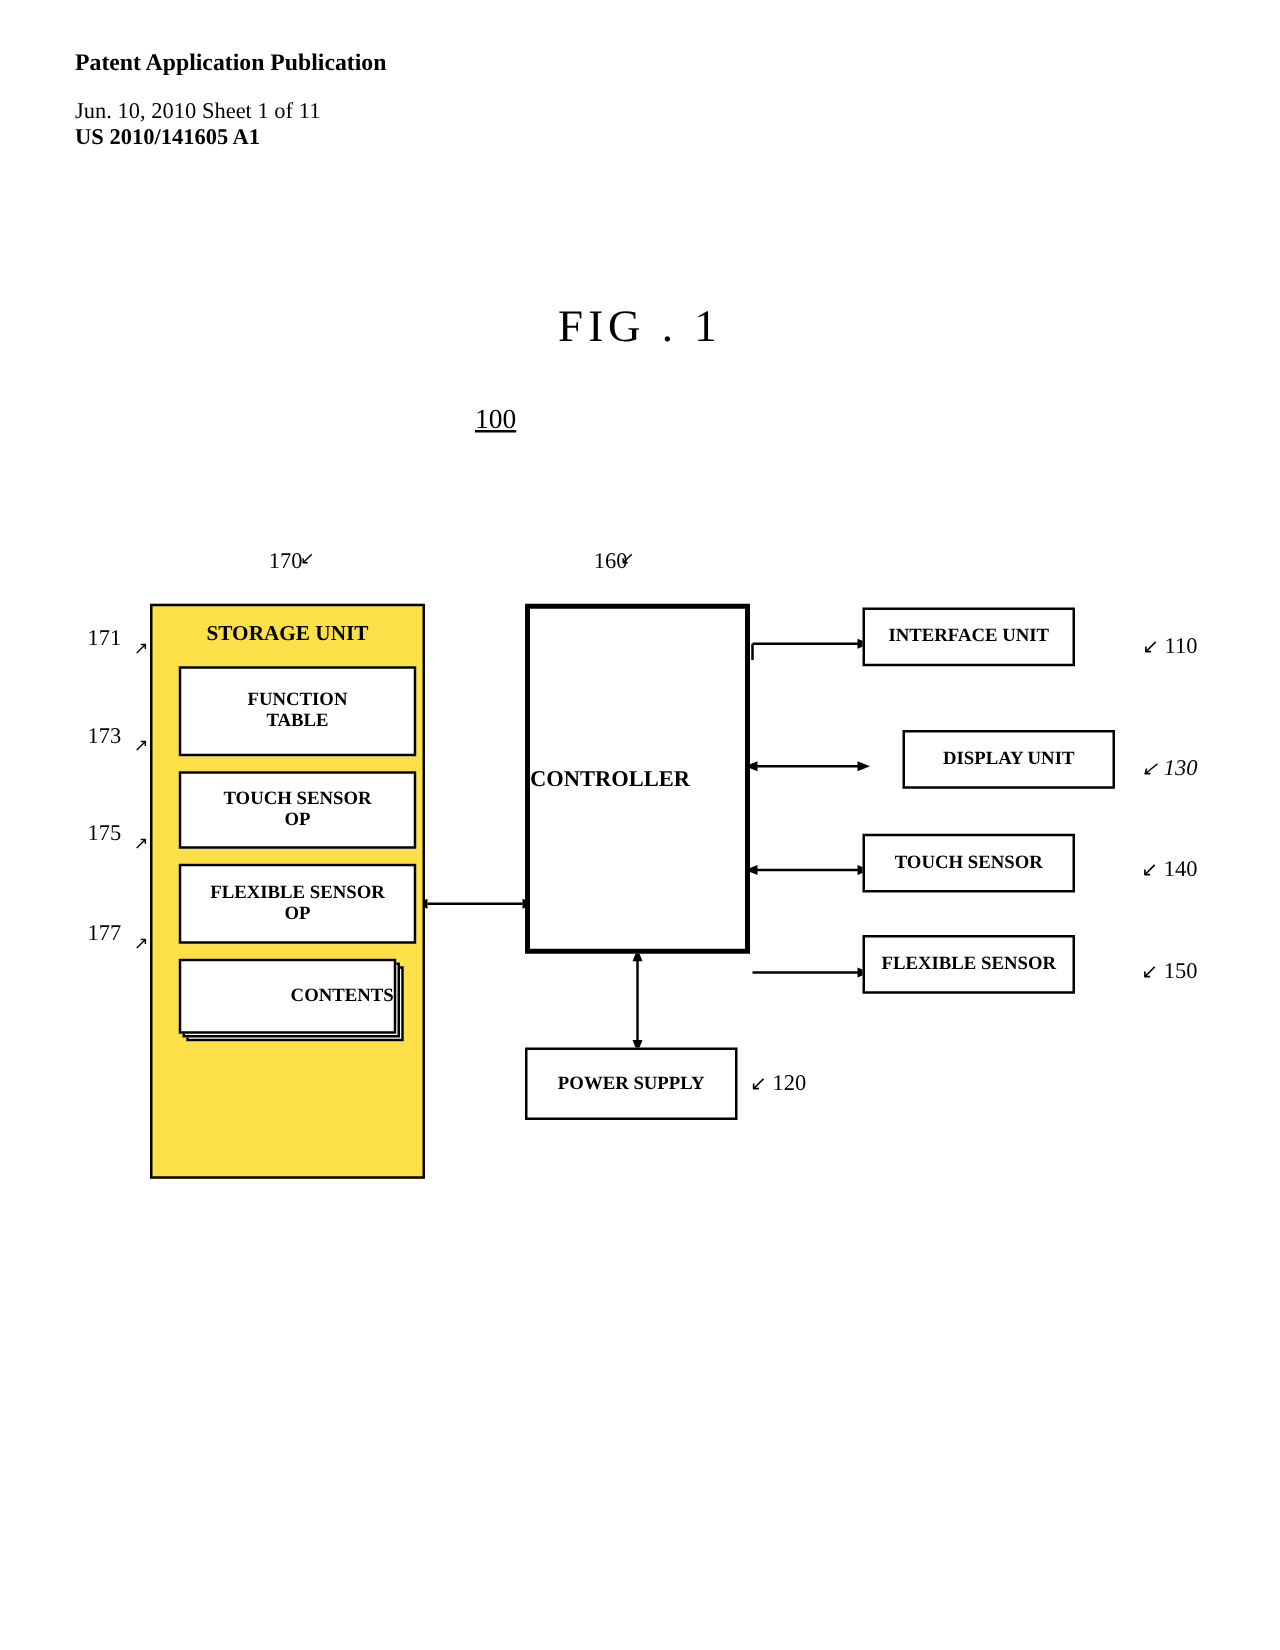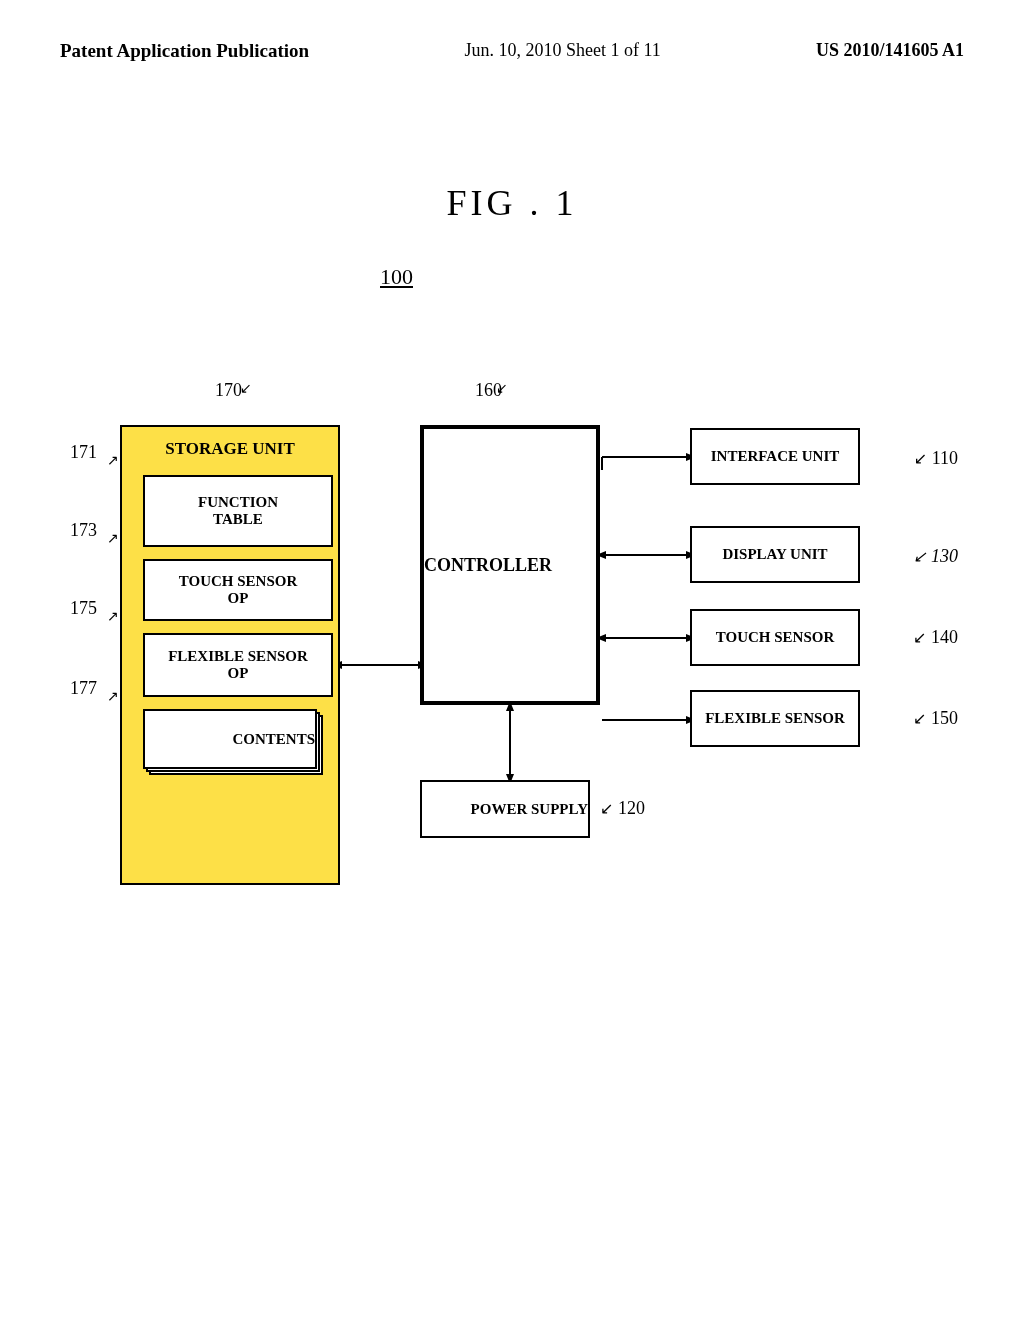--- a/index.html
+++ b/index.html
@@ -12,30 +12,32 @@
       overflow: hidden;
     }
 
     .header {
       display: flex;
       justify-content: space-between;
       align-items: flex-start;
       padding: 40px 60px 0 60px;
       font-size: 18px;
       font-weight: normal;
+      flex-direction: column;
     }
 
     .header-left {
       font-weight: bold;
       font-size: 19px;
     }
 
     .header-center {
       font-size: 18px;
       text-align: left;
+      margin-top: 16px;
     }
 
     .header-right {
       font-size: 18px;
       font-weight: bold;
     }
 
     .fig-label {
       text-align: center;
       font-size: 36px;
@@ -99,41 +101,41 @@
       justify-content: flex-start;
       font-size: 18px;
       font-weight: bold;
       background: #fff;
     }
 
     
     .right-box {
       position: absolute;
       width: 170px;
-      height: 57px;
+      height: 47px;
       border: 2.5px solid #000;
       display: flex;
       align-items: center;
       justify-content: center;
       font-size: 15px;
       font-weight: bold;
       text-align: center;
       background: #fff;
       left: 630px;
     }
 
     
     .power-box {
       position: absolute;
       width: 170px;
       height: 58px;
       border: 2.5px solid #000;
       display: flex;
       align-items: center;
-      justify-content: flex-end;
+      justify-content: center;
       font-size: 15px;
       font-weight: bold;
       background: #fff;
       left: 360px;
       top: 410px;
     }
 
     
     .diagram-svg {
       position: absolute;
@@ -237,21 +239,21 @@
     <span>CONTROLLER</span>
   </div>
 
   <div class="label-num" style="top:10px; left:415px;">160</div>
   <div style="position:absolute; top:10px; left:436px; font-size:14px;">↙</div>
 
   <div class="right-box" style="top:58px;">
     <span>INTERFACE UNIT</span>
   </div>
 
-  <div class="right-box" style="top:156px;">
+  <div class="right-box" style="top:156px;margin-left:32px;">
     <span>DISPLAY UNIT</span>
   </div>
 
   <div class="right-box" style="top:239px;">
     <span>TOUCH SENSOR</span>
   </div>
 
   <div class="right-box" style="top:320px;">
     <span>FLEXIBLE SENSOR</span>
   </div>

